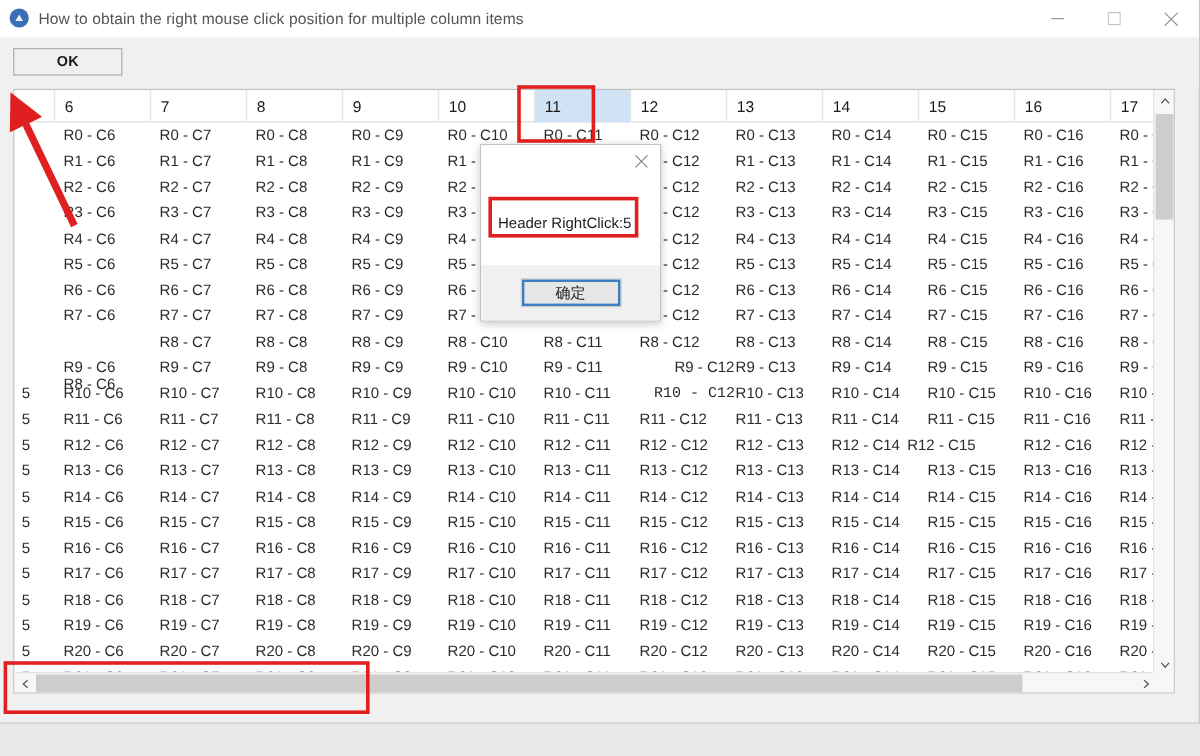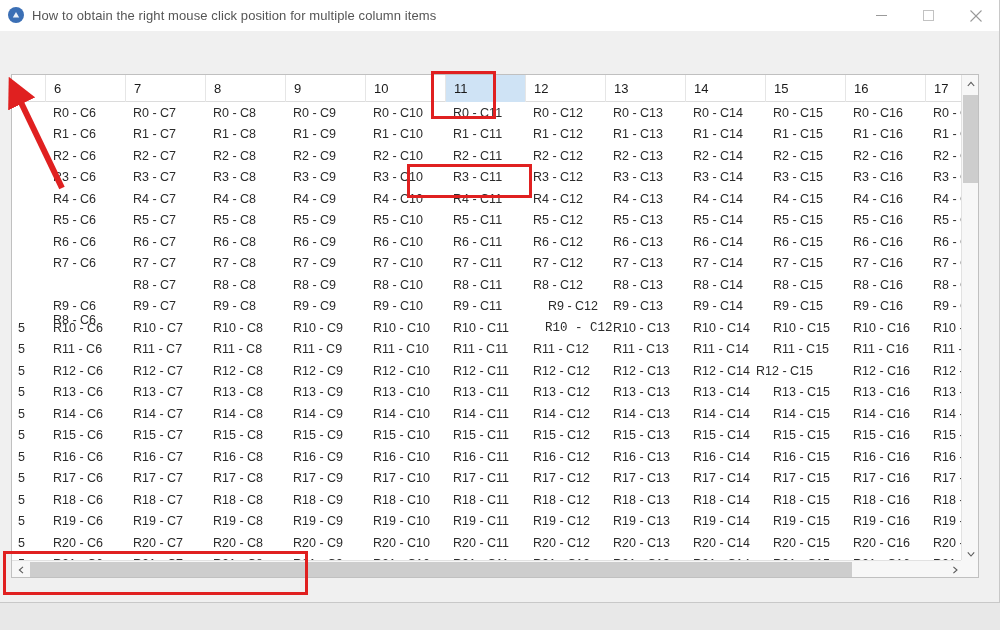--- a/index.html
+++ b/index.html
@@ -308,20 +308,23 @@
         </span>
         <span class="win-btn">
           <svg width="12" height="12" viewBox="0 0 12 12">
               <line x1="0.5" y1="0.5" x2="11.5" y2="11.5" stroke="#9a9a9a" stroke-width="1.1"></line>
               <line x1="11.5" y1="0.5" x2="0.5" y2="11.5" stroke="#9a9a9a" stroke-width="1.1"></line>
             </svg>
         </span>
       </div>
     </div>
 
+    <div class="toolbar">
+      <div class="ok-button">OK</div>
+    </div>
 
     <div class="grid-wrap">
       <div class="grid-inner">
         <div class="head-row" id="head-row">
             <div class="head-cell" style="left: 33px;">
               <span>6</span>
             </div>
             <div class="head-cell" style="left: 113px;">
               <span>7</span>
             </div>
@@ -483,21 +486,21 @@
               <div class="data-cell" style="left: 833px;">R8 - C16</div>
               <div class="data-cell" style="left: 913px;">R8 - C17</div>
             </div>
             <div class="data-row" style="top: 193.5px;">
               <div class="data-cell" style="left: 33px;">R9 - C6</div>
               <div class="data-cell" style="left: 113px;">R9 - C7</div>
               <div class="data-cell" style="left: 193px;">R9 - C8</div>
               <div class="data-cell" style="left: 273px;">R9 - C9</div>
               <div class="data-cell" style="left: 353px;">R9 - C10</div>
               <div class="data-cell" style="left: 433px;">R9 - C11</div>
-              <div class="data-cell" style="left: 528px;">R9 - C12</div>
+              <div class="data-cell" style="left: 542px;">R9 - C12</div>
               <div class="data-cell" style="left: 593px;">R9 - C13</div>
               <div class="data-cell" style="left: 673px;">R9 - C14</div>
               <div class="data-cell" style="left: 753px;">R9 - C15</div>
               <div class="data-cell" style="left: 833px;">R9 - C16</div>
               <div class="data-cell" style="left: 913px;">R9 - C17</div>
             </div>
             <div class="data-row" style="top: 215px;">
               <div class="data-cell clip5" style="left: 0px;">5</div>
               <div class="data-cell" style="left: 33px;">R10 - C6</div>
               <div class="data-cell" style="left: 113px;">R10 - C7</div>
@@ -703,20 +706,36 @@
         <div class="hthumb"></div>
         <span class="arrow right">
           <svg width="6" height="8" viewBox="0 0 6 8">
               <polyline points="1.4,0.8 5,4 1.4,7.2" fill="none" stroke="#5a5a5a" stroke-width="1.1"></polyline>
             </svg>
         </span>
       </div>
       <div class="corner-box"></div>
     </div>
 
+    <div class="msgbox">
+      <div class="msg-titlebar">
+        <span class="msg-close">
+          <svg width="11" height="11" viewBox="0 0 11 11">
+              <line x1="0.5" y1="0.5" x2="10.5" y2="10.5" stroke="#8a8a8a" stroke-width="1.1"></line>
+              <line x1="10.5" y1="0.5" x2="0.5" y2="10.5" stroke="#8a8a8a" stroke-width="1.1"></line>
+            </svg>
+        </span>
+      </div>
+      <div class="msg-body">
+        <span class="msg-text">Header RightClick:5</span>
+      </div>
+      <div class="msg-footer">
+        <div class="msg-ok">确定</div>
+      </div>
+    </div>
 
   </div>
 
   <div class="anno anno-header"></div>
   <div class="anno anno-msgtext"></div>
   <div class="anno anno-scroll"></div>
 
   <svg class="anno-arrow" viewBox="0 0 90 130">
     <defs>
       <marker id="ah" markerWidth="5" markerHeight="5" refX="2.2" refY="2.5" orient="auto">

